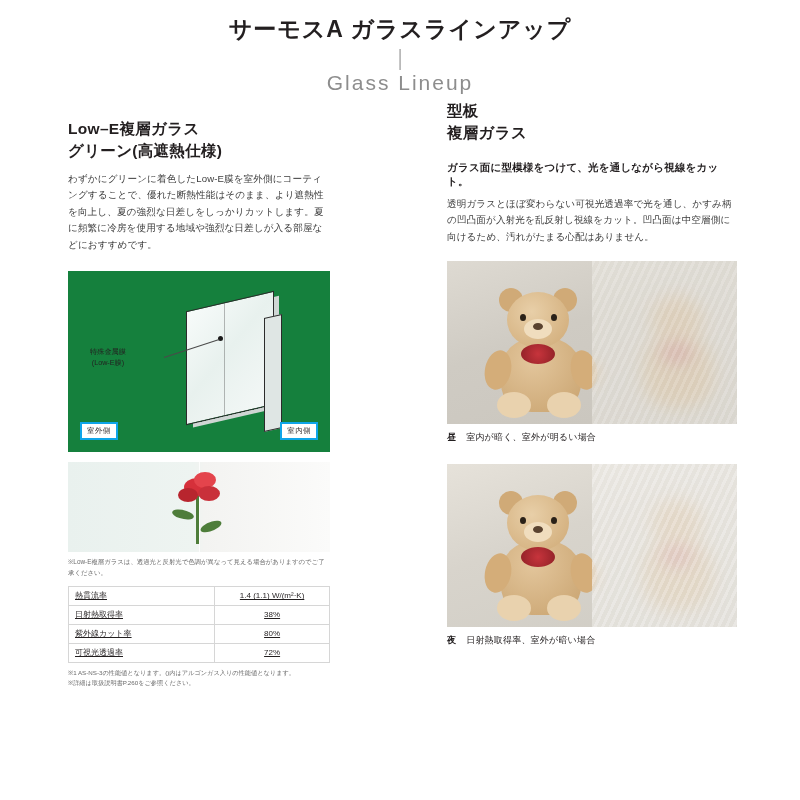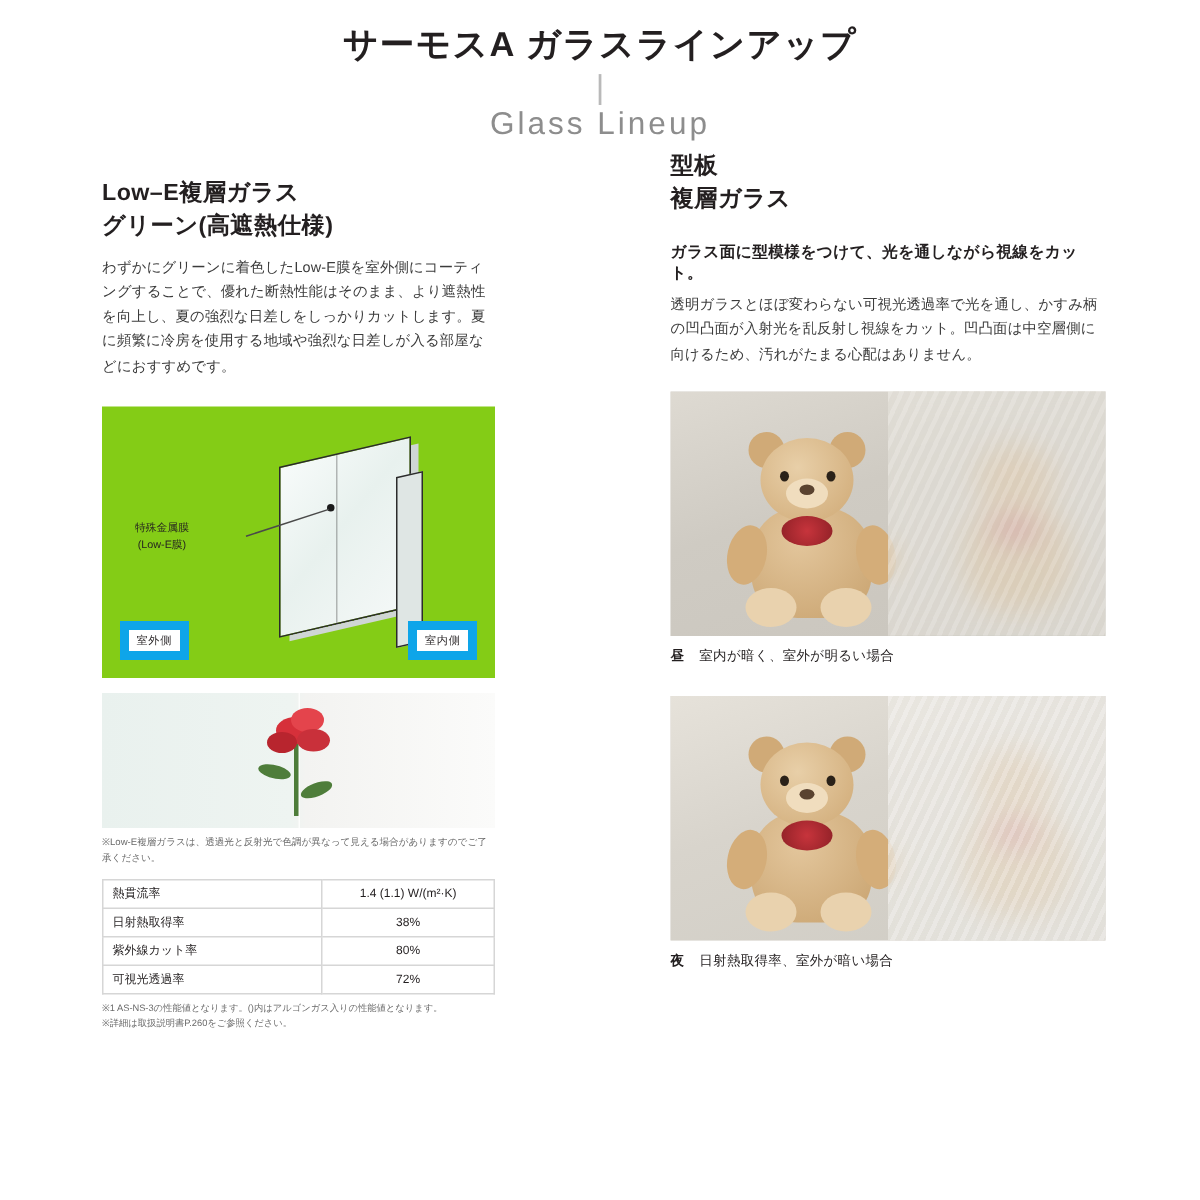--- a/index.html
+++ b/index.html
@@ -91,21 +91,21 @@
   }
   .body-text.tight {
     margin-top: 7px;
   }
 
   
   .diagram-box {
     margin-top: 18px;
     width: 262px;
     height: 181px;
-    background: #84cc16;
+    background: #15803d;
     position: relative;
   }
   .glass-pane {
     position: absolute;
     left: 118px;
     top: 30px;
     width: 86px;
     height: 112px;
     background: linear-gradient(135deg, #f7fbfa 0%, #e8f1ee 45%, #f4f8f7 100%);
     border: 1.4px solid #2b2b2b;
@@ -158,21 +158,21 @@
     line-height: 1.5;
     color: #231f20;
     text-align: center;
     white-space: nowrap;
   }
   .tag {
     position: absolute;
     bottom: 12px;
     font-size: 7.4px;
     color: #231f20;
-    border: 6px solid #0ea5e9;
+    border: 2px solid #0ea5e9;
     background: #fff;
     padding: 2px 5px;
     letter-spacing: 0.5px;
   }
   .tag.left-tag { left: 12px; }
   .tag.right-tag { right: 12px; }
 
   
   .photo-box {
     margin-top: 10px;
@@ -220,20 +220,21 @@
     color: #6a6a6a;
     width: 262px;
   }
 
   
   table.spec {
     margin-top: 8px;
     width: 262px;
     border-collapse: collapse;
     font-size: 8px;
+    text-decoration: underline;
   }
   table.spec td {
     border: 1px solid #d6d6d6;
     padding: 3.5px 6px;
     color: #231f20;
   }
   table.spec td.val {
     text-align: center;
     width: 44%;
   }

